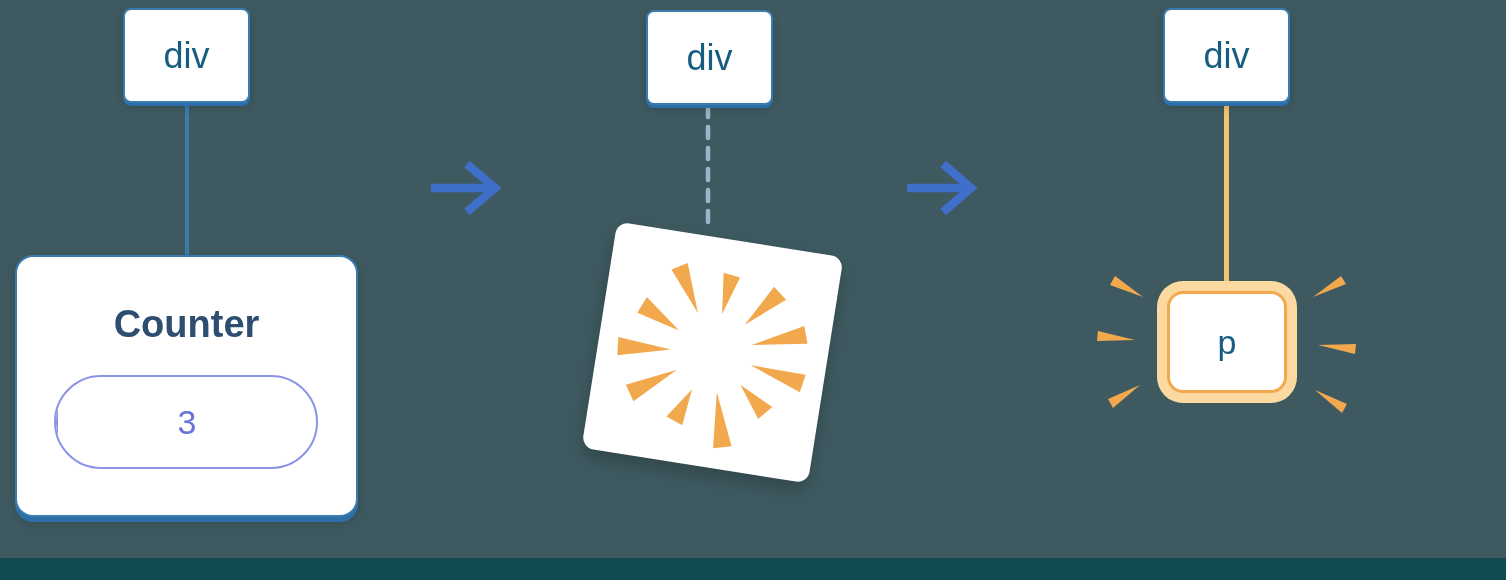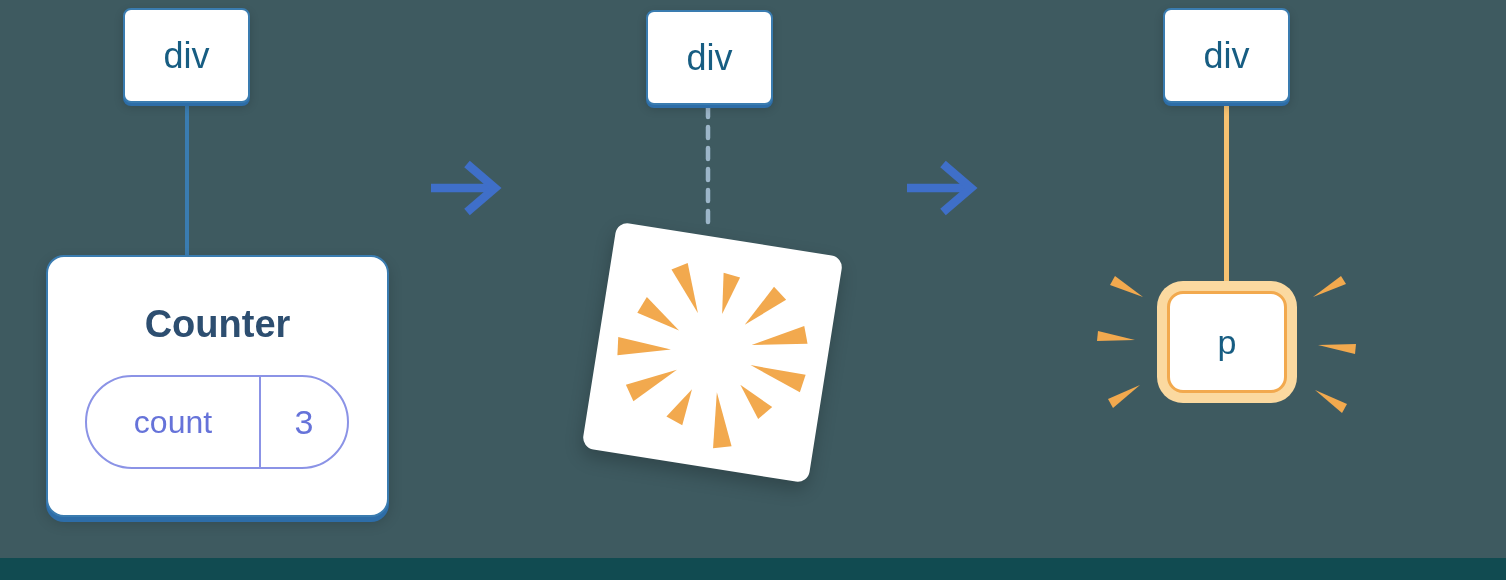--- a/index.html
+++ b/index.html
@@ -28,21 +28,21 @@
     display:flex;align-items:center;justify-content:center;
     font-size:36px;font-weight:500;color:var(--blue-text);
     box-shadow:0 3px 0 var(--blue-edge),0 4px 10px rgba(0,0,0,.18);
     z-index:2;box-sizing:border-box;
   }
 
   .card{
     position:absolute;left:15px;top:255px;width:343px;height:262px;background:#fff;
     border:2.5px solid var(--blue-border);border-radius:18px;
     box-shadow:0 5px 0 var(--blue-edge),0 6px 14px rgba(0,0,0,.18);
-    z-index:2;box-sizing:border-box;margin-left:31px;
+    z-index:2;box-sizing:border-box;
   }
   .card-title{position:absolute;top:46px;width:100%;text-align:center;font-size:38px;font-weight:600;color:var(--navy-text);}
   .pill{
     position:absolute;left:37px;top:118px;width:264px;height:94px;background:#fff;
     border:2.5px solid var(--purple-border);border-radius:48px;
     display:flex;overflow:hidden;box-sizing:border-box;
   }
   .pill-key{flex:0 0 172px;display:flex;align-items:center;justify-content:center;font-size:32px;color:var(--purple-text);}
   .pill-value{flex:1;border-left:2.5px solid var(--purple-border);display:flex;align-items:center;justify-content:center;font-size:34px;color:var(--purple-text);}
 
@@ -73,21 +73,20 @@
 
 <div class="canvas">
 
   <div class="connector blue" style="left:185px;top:101px;height:156px;"></div>
   <div class="tag-box" style="left:123px;top:8px;">
     <span>div</span>
   </div>
   <div class="card">
     <div class="card-title">Counter</div>
     <div class="pill">
-      <span class="pill-key">count</span>
       <span class="pill-value">3</span>
     </div>
   </div>
 
   <svg class="arrow" style="left:427px;top:157px;" width="78" height="62" viewBox="0 0 78 62">
     <line x1="4" y1="31" x2="66" y2="31" style="stroke:var(--arrow-blue);stroke-width:8.5;"></line>
     <polyline points="40,7 68,31 40,55" style="stroke:var(--arrow-blue);stroke-width:8.5;fill:none;"></polyline>
   </svg>
 
   <svg class="dashes" style="left:704px;top:104px;" width="8" height="130" viewBox="0 0 8 130">

